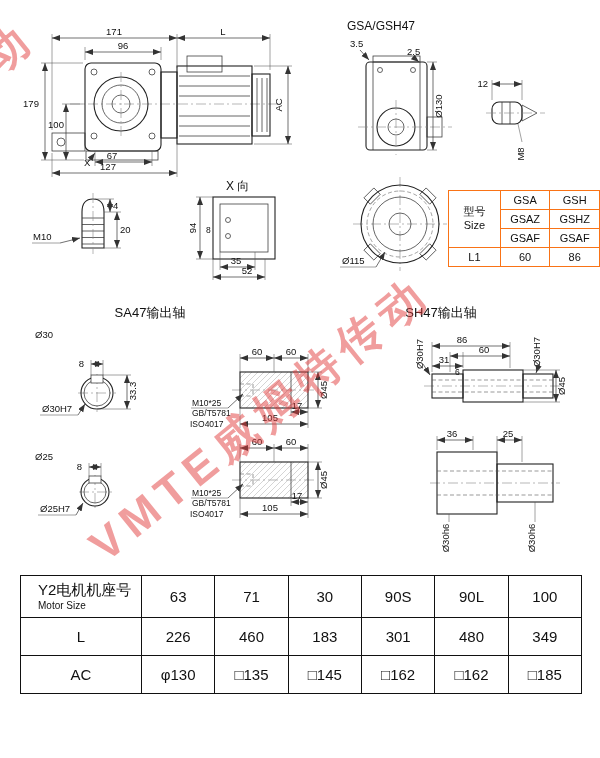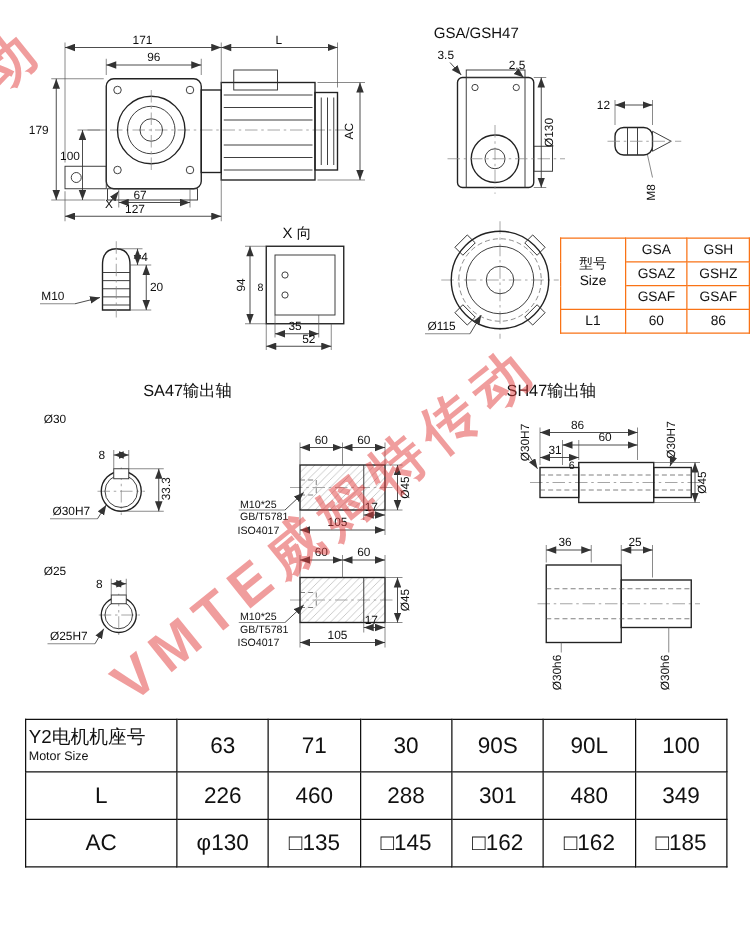--- a/index.html
+++ b/index.html
@@ -25,24 +25,24 @@
   .stable{position:absolute;left:448px;top:190px;border-collapse:collapse;font-size:11px;}
   .stable td{border:1px solid #f97316;text-align:center;padding:1px 4px;height:16px;color:#111;}
   .stable .hd{width:50px;line-height:1.25;}
   .stable .c2{width:44px;}
   .stable .c3{width:44px;}
 
   
   .btable{position:absolute;left:20px;top:575px;width:562px;border-collapse:collapse;
           table-layout:fixed;}
   .btable td{border:1.5px solid #111;text-align:center;vertical-align:middle;color:#111;
-             font-size:18px;}
+             font-size:15px;}
   .btable tr{height:38px;}
   .btable tr.first{height:42px;}
-  .btable td.lblcell{text-align:left;padding-left:2px;font-size:15px;line-height:1.25;}
+  .btable td.lblcell{text-align:left;padding-left:17px;font-size:15px;line-height:1.25;}
   .btable td.lblcell .en{font-size:10px;}
 
   
   .wm{position:absolute;left:20px;top:389px;width:480px;text-align:center;
       font-size:45px;font-weight:700;letter-spacing:8px;white-space:nowrap;
       color:rgba(225,60,60,0.5);transform:rotate(-39deg);pointer-events:none;z-index:4;}
   .wm2{position:absolute;left:-18px;top:20px;font-size:45px;font-weight:700;
       color:rgba(225,60,60,0.5);transform:rotate(-39deg);pointer-events:none;z-index:4;}
 </style>
 </head>
@@ -420,21 +420,21 @@
     <td>71</td>
     <td>30</td>
     <td>90S</td>
     <td>90L</td>
     <td>100</td>
   </tr>
   <tr>
     <td>L</td>
     <td>226</td>
     <td>460</td>
-    <td>288</td>
+    <td>183</td>
     <td>301</td>
     <td>480</td>
     <td>349</td>
   </tr>
   <tr>
     <td>AC</td>
     <td>φ130</td>
     <td>□135</td>
     <td>□145</td>
     <td>□162</td>

